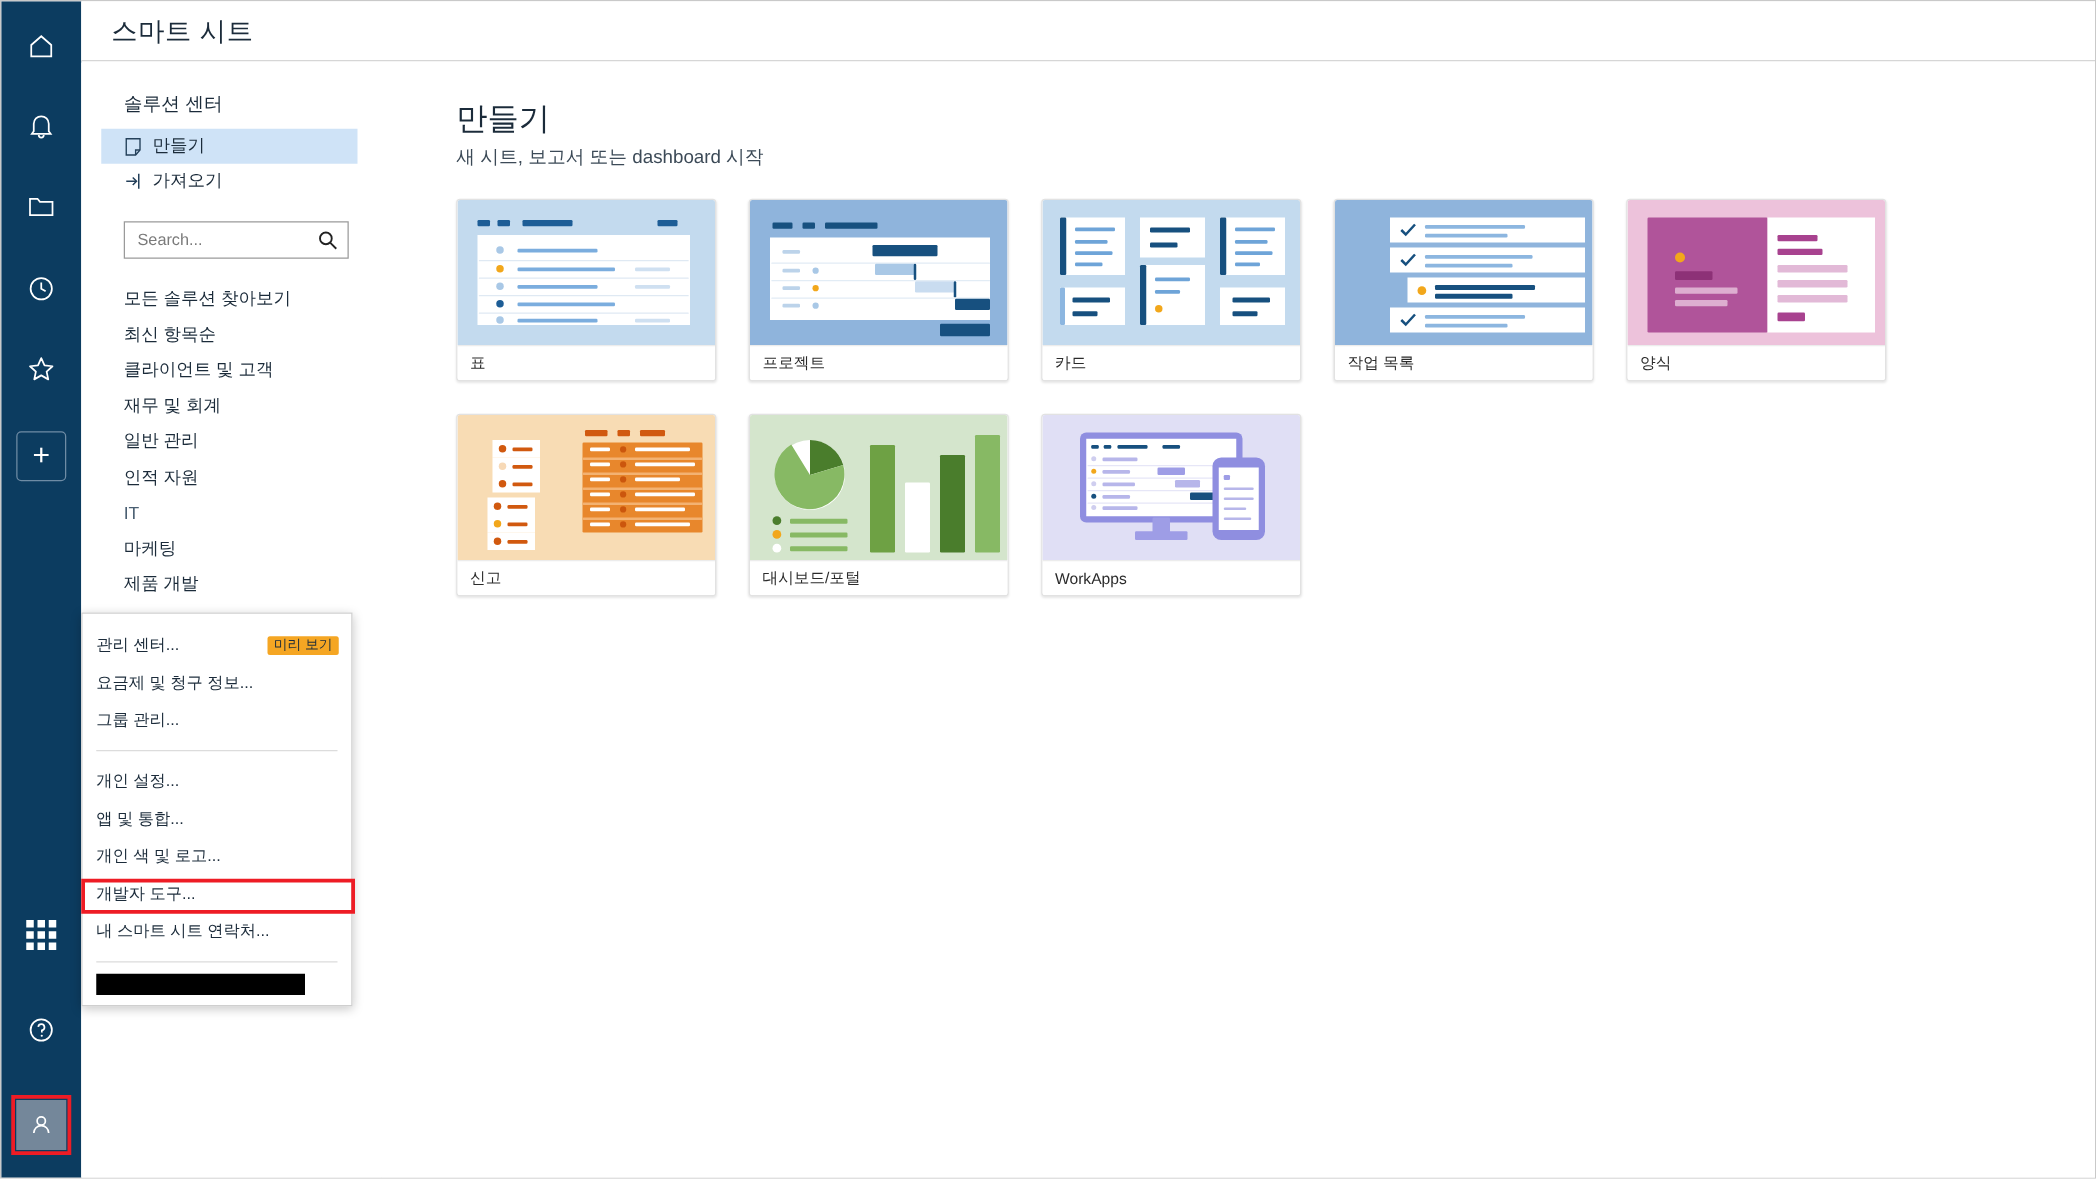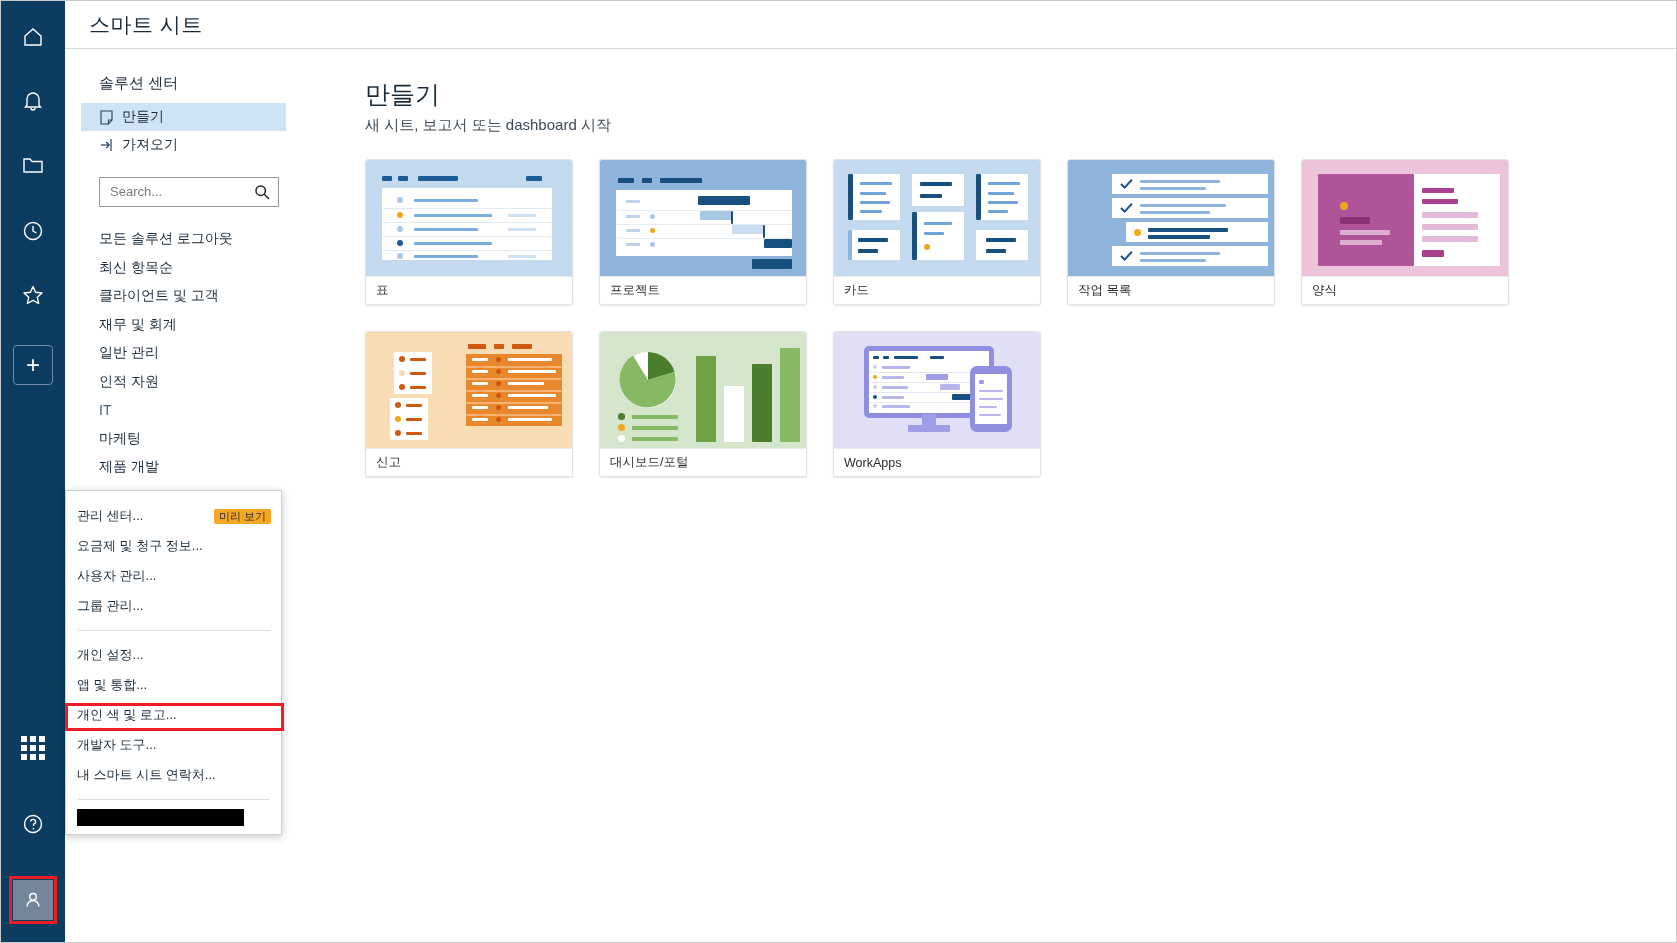--- a/index.html
+++ b/index.html
@@ -328,21 +328,21 @@
       <input type="text" placeholder="Search..." style="">
       <span class="mag">
         <svg width="16" height="16" viewBox="0 0 16 16" fill="none" stroke="#222" stroke-width="1.5">
             <circle cx="6.7" cy="6.7" r="4.7"></circle>
             <path d="M10.3 10.3 L15 15"></path>
           </svg>
       </span>
     </div>
 
     <div class="sb-cat-list">
-      <div class="sb-cat">모든 솔루션 로그아웃</div>
+      <div class="sb-cat">모든 솔루션 찾아보기</div>
       <div class="sb-cat">최신 항목순</div>
       <div class="sb-cat">클라이언트 및 고객</div>
       <div class="sb-cat">재무 및 회계</div>
       <div class="sb-cat">일반 관리</div>
       <div class="sb-cat">인적 자원</div>
       <div class="sb-cat muted">IT</div>
       <div class="sb-cat">마케팅</div>
       <div class="sb-cat">제품 개발</div>
       <div class="sb-cat" style="color:#3f5f80;">Projects</div>
     </div>
@@ -614,23 +614,20 @@
 
   <div class="menu">
     <div class="menu-item">
       <span>관리 센터...</span>
       <span class="badge">미리 보기</span>
     </div>
     <div class="menu-item">
       <span>요금제 및 청구 정보...</span>
     </div>
     <div class="menu-item">
-      <span>사용자 관리...</span>
-    </div>
-    <div class="menu-item">
       <span>그룹 관리...</span>
     </div>
 
     <div class="menu-sep"></div>
 
     <div class="menu-item">
       <span>개인 설정...</span>
     </div>
     <div class="menu-item">
       <span>앱 및 통합...</span>

